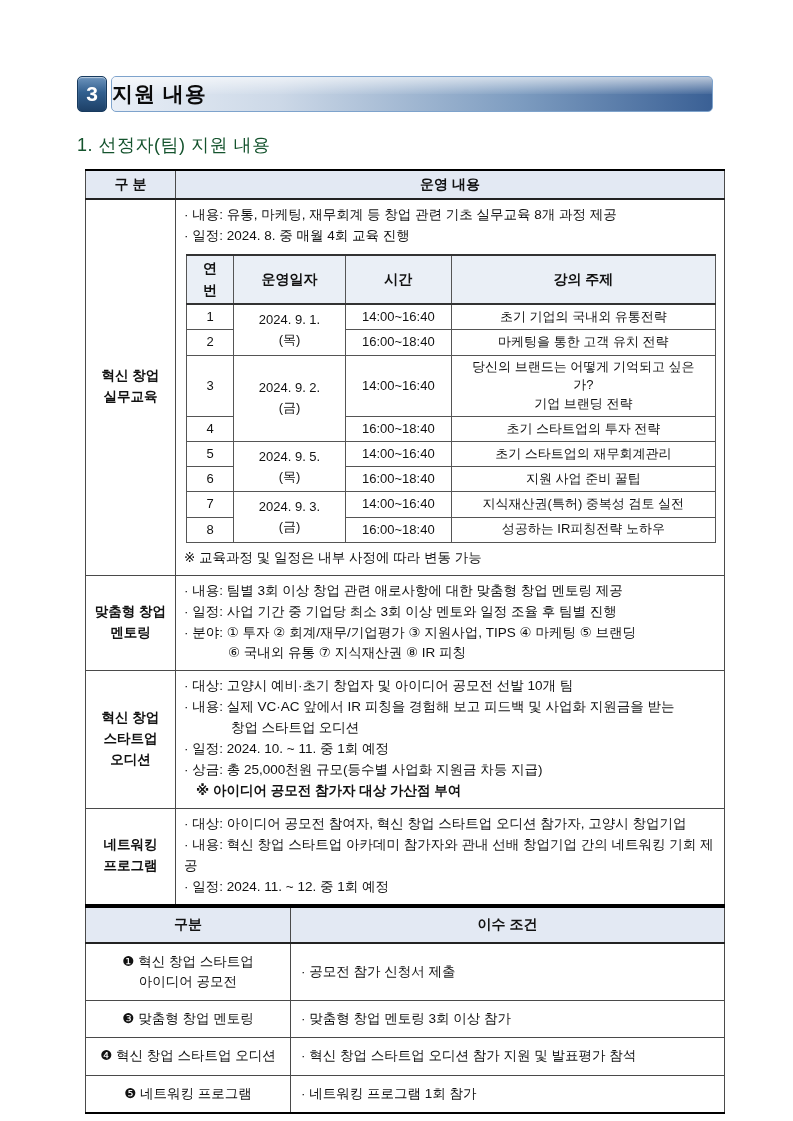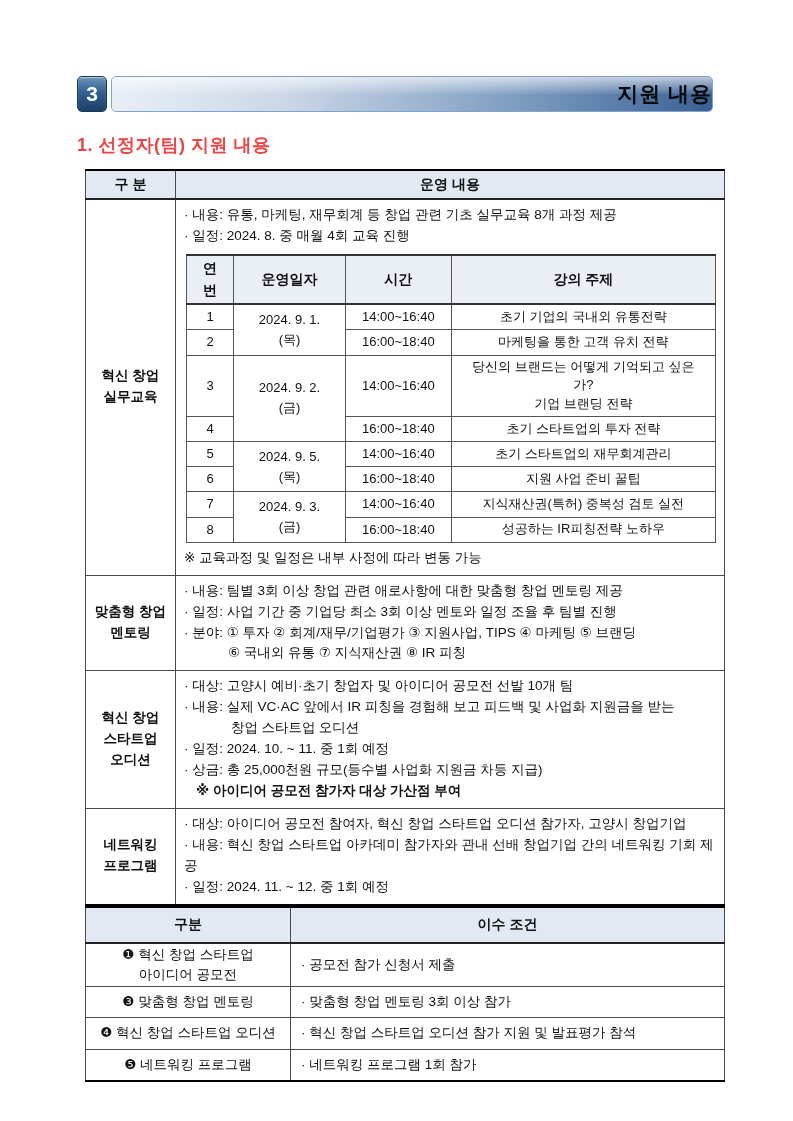--- a/index.html
+++ b/index.html
@@ -16,31 +16,31 @@
     width:30px; border-radius:5px; border:1px solid #173a5e;
     background:linear-gradient(180deg,#6d94bd 0%,#32608f 45%,#1d4067 100%);
     box-shadow:inset 0 1px 1px rgba(255,255,255,.55);
     color:#fff; font-weight:bold; font-size:21px;
     display:flex; align-items:center; justify-content:center;
   }
   .title-bar {
     flex:1; margin-left:4px; position:relative; overflow:hidden;
     border:1px solid #7ea3cc; border-radius:5px;
     background:linear-gradient(90deg,#e8eef6 0%,#ccd8e7 28%,#7d9cc0 68%,#3a6095 100%);
-    display:flex; align-items:center; justify-content:flex-end;
+    display:flex; align-items:center; 
   }
   .title-bar::after {
     content:""; position:absolute; left:0; top:0; right:0; height:50%;
     background:linear-gradient(180deg,rgba(255,255,255,.65),rgba(255,255,255,.06));
     pointer-events:none;
   }
   .title-text { position:relative; z-index:1; font-size:21px; font-weight:bold; color:#0a0a0a; letter-spacing:1px; }
 
   
-  .h-sub { margin:21px 0 12px 77px; font-size:18px; font-weight:bold; color:#ef4444; letter-spacing:.5px; }
+  .h-sub { margin:21px 0 12px 77px; font-size:18px; font-weight:normal; color:#14532d; letter-spacing:.5px; }
   .h-sub2 { margin:22px 0 13px 77px; font-size:18px; font-weight:bold; color:#000; letter-spacing:.5px; }
 
   
   table { border-collapse:collapse; }
   .t-main { margin-left:85px; width:640px; font-size:13.5px;
     border-top:2px solid #000; border-bottom:2px solid #000; }
   .t-main th, .t-main td { border:1px solid #4a4a4a; }
   .t-main thead th {
     background:#e3e9f3; font-weight:bold; height:29px; text-align:center;
     border-bottom:2px solid #222; font-size:14px;
@@ -69,21 +69,21 @@
 
   
   .t-done { margin-left:85px; width:640px; font-size:13.5px;
     border-top:2px solid #000; border-bottom:2px solid #000; }
   .t-done th, .t-done td { border:1px solid #4a4a4a; }
   .t-done thead th {
     background:#e3e9f3; font-weight:bold; height:36px; text-align:center;
     border-bottom:2px solid #222; font-size:14px;
   }
   .t-done td.label { width:205px; text-align:center; vertical-align:middle;
-    white-space:pre-line; line-height:1.5; padding:1px 4px; }
+    white-space:pre-line; line-height:1.5; padding:8px 4px; }
   .t-done td.cond { padding:5px 10px; line-height:1.5; }
   .t-done tbody tr td { height:29px; }
 </style>
 </head>
 <body>
 
 <div class="page">
 
   <div class="banner">
     <div class="num-box">3</div>

